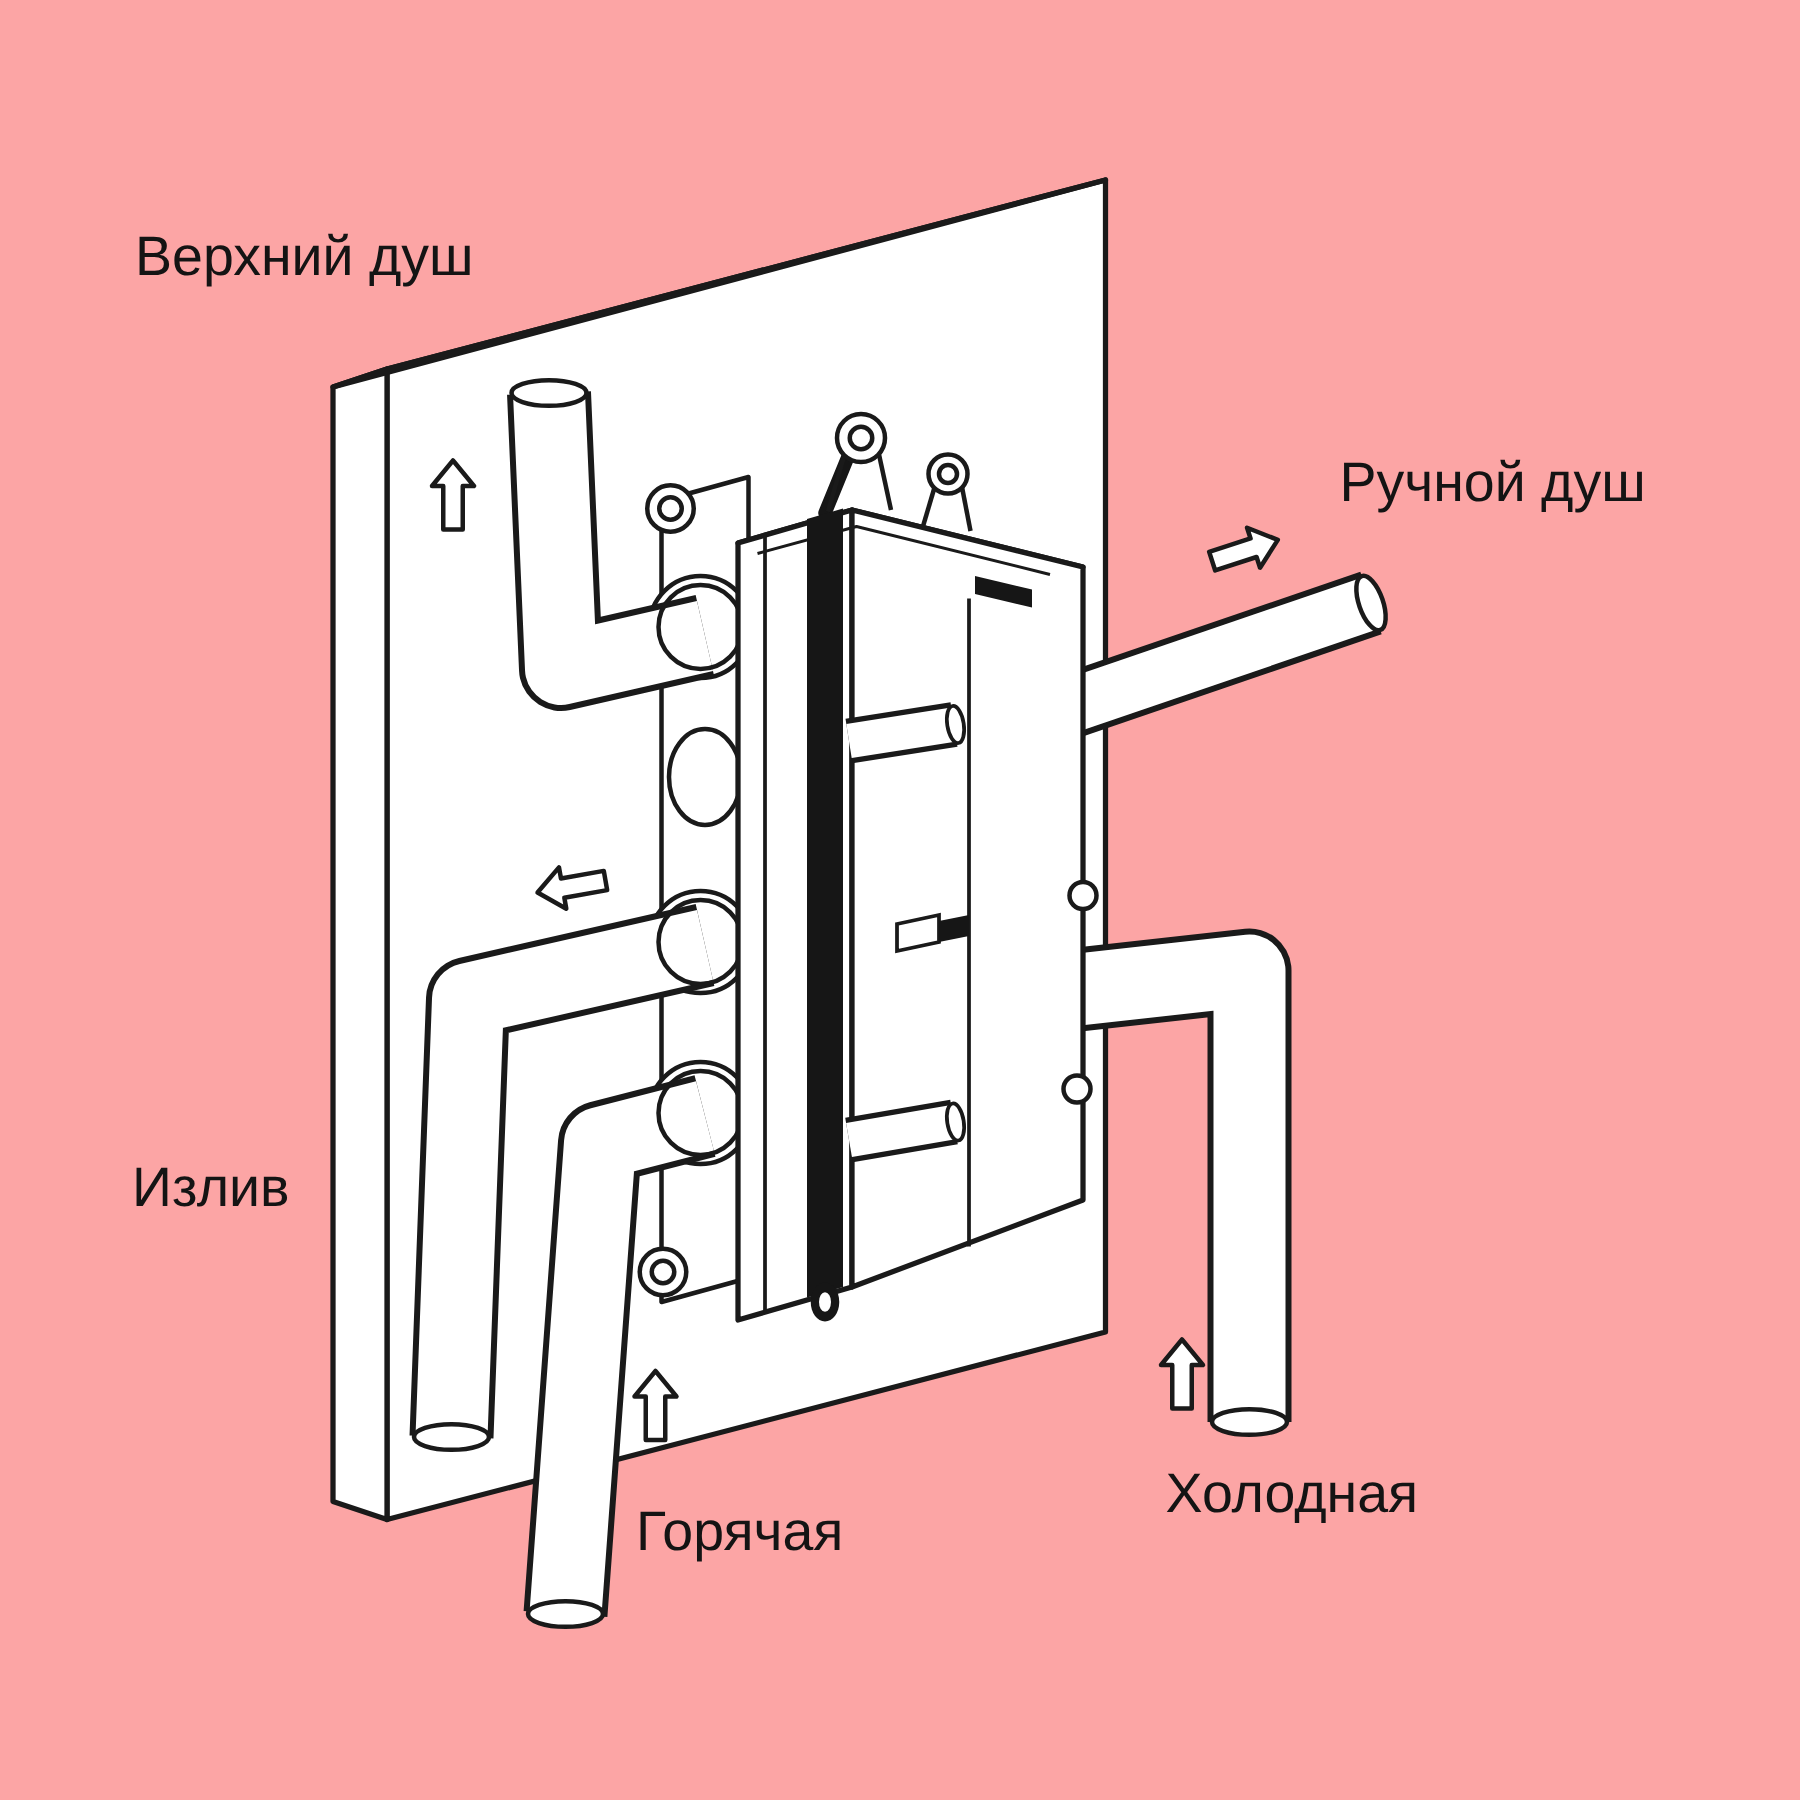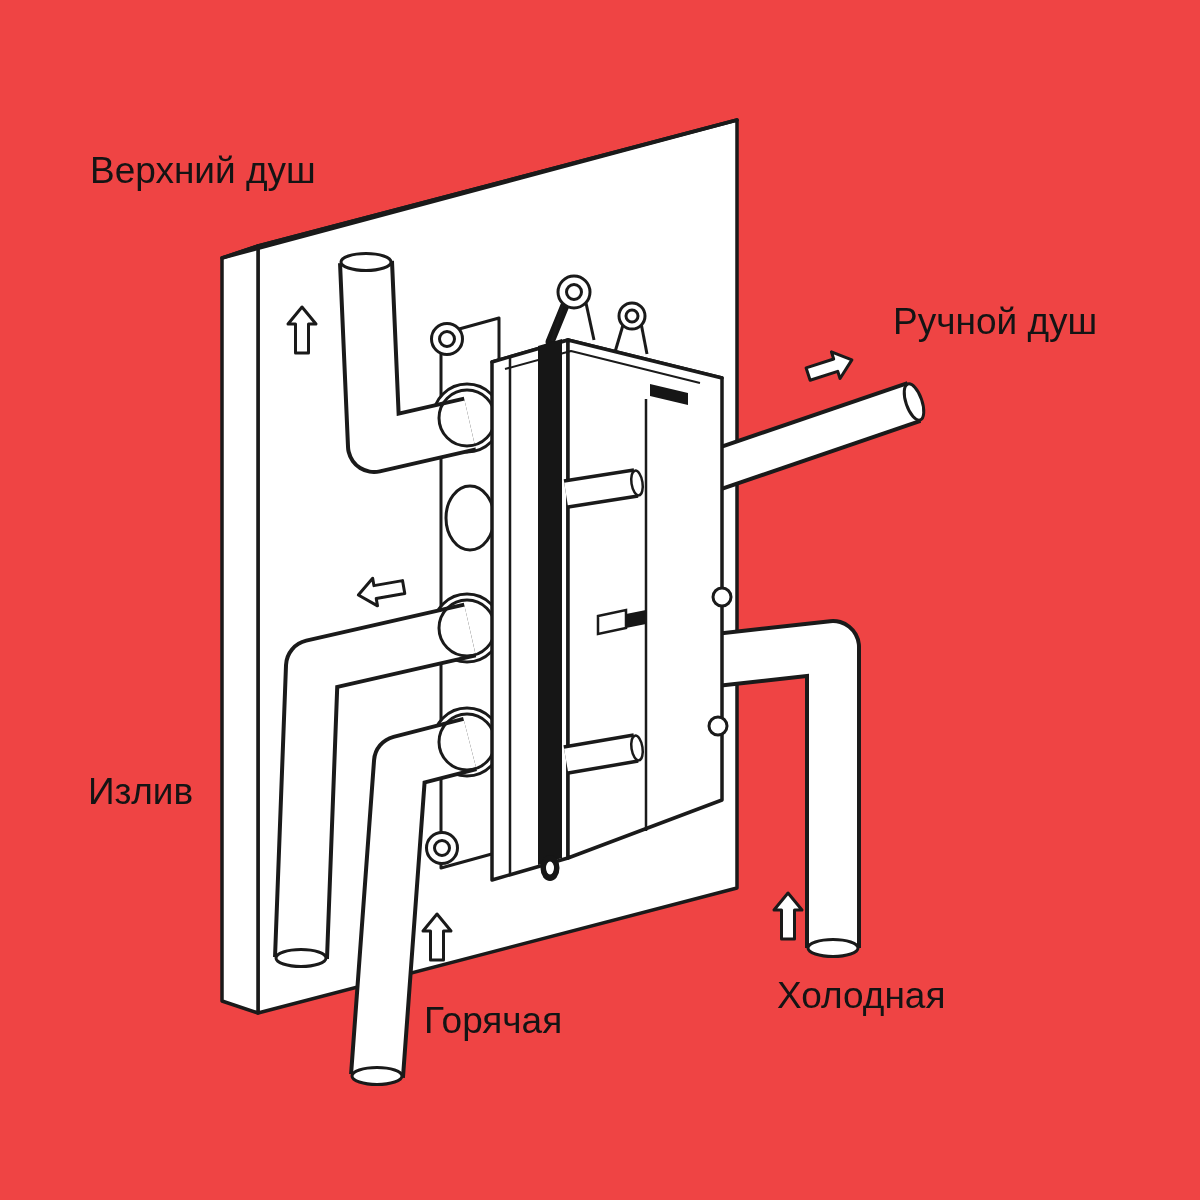--- a/index.html
+++ b/index.html
@@ -1,20 +1,20 @@
 <!DOCTYPE html>
 <html><head>
 <meta charset="utf-8">
 <style>
   html, body { margin: 0; padding: 0; background: #ffffff; }
   .stage {
     position: relative;
     width: 1200px;
     height: 1200px;
-    background: #ef4444;
+    background: #fca5a5;
     overflow: hidden;
   }
   svg { display: block; }
   .diagram-label {
     font-family: "Liberation Sans", "DejaVu Sans", sans-serif;
     font-size: 37px;
     fill: #141414;
   }
   .po { stroke: #1a1a1a; fill: none; stroke-linejoin: round; }
   .pi { stroke: #ffffff; fill: none; stroke-linejoin: round; }

